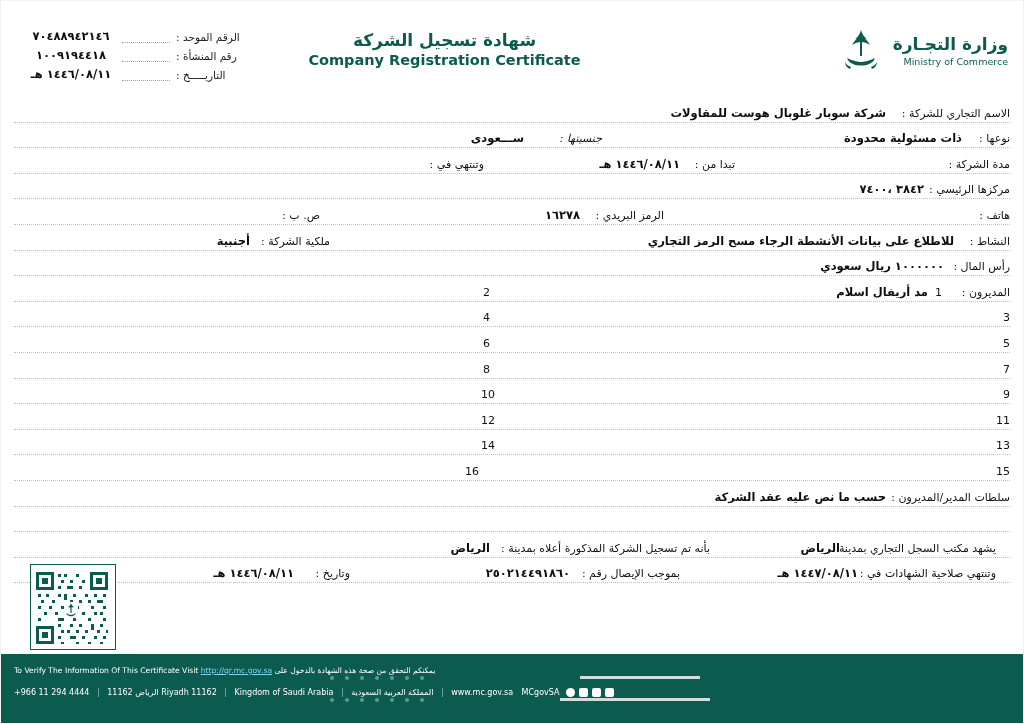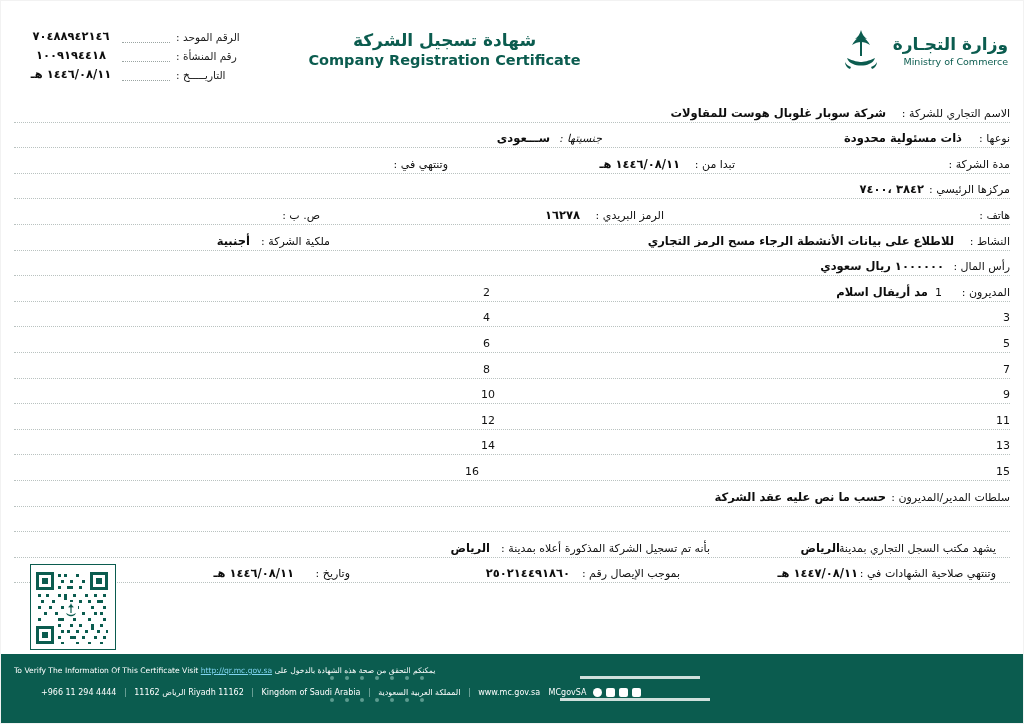--- a/index.html
+++ b/index.html
@@ -34,21 +34,21 @@
   .val{font-weight:bold;font-size:11.5px;color:#0d0d0d;}
   .num{font-size:11px;color:#111;}
 
   
   .footer{position:absolute;left:0;bottom:0;width:1024px;height:70px;background:#0b5c4f;}
   .qr{position:absolute;left:30px;bottom:74px;width:84px;height:84px;background:#fff;border:1px solid #0b5c4f;}
   .qrimg{position:absolute;left:32px;bottom:76px;width:80px;height:80px;}
   .f-line1{position:absolute;left:14px;top:12px;direction:ltr;font-size:7.6px;color:#fff;white-space:nowrap;}
   .f-line1 a{color:#7fd4f0;text-decoration:underline;}
   .f-line1 .ar{color:#fff;}
-  .f-line2{position:absolute;left:14px;top:34px;direction:ltr;font-size:8px;color:#fff;white-space:nowrap;margin-left:27px;}
+  .f-line2{position:absolute;left:14px;top:34px;direction:ltr;font-size:8px;color:#fff;white-space:nowrap;}
   .f-line2 .sep{color:#8fb9b1;margin:0 5px;}
   .dotsrow{position:absolute;top:22px;left:330px;display:flex;gap:11px;}
   .dotsrow span{width:4px;height:4px;border-radius:50%;background:#5d9b8f;display:block;}
   .dotsrow2{position:absolute;top:44px;left:330px;display:flex;gap:11px;}
   .dotsrow2 span{width:4px;height:4px;border-radius:50%;background:#5d9b8f;display:block;}
   .bar1{position:absolute;top:22px;left:580px;width:120px;height:3px;background:#cfe0dc;}
   .bar2{position:absolute;top:44px;left:560px;width:150px;height:3px;background:#cfe0dc;}
   .soc{display:inline-flex;gap:4px;align-items:center;vertical-align:-2px;margin:0 4px;}
   .soc i{display:inline-block;width:9px;height:9px;background:#fff;border-radius:2px;}
   .soc i.circle{border-radius:50%;}
@@ -109,29 +109,29 @@
       <div class="rule"></div>
       <div class="cell lab" style="right:0;">الاسم التجاري للشركة :</div>
       <div class="cell val" style="right:124px;">شركة سوبار غلوبال هوست  للمقاولات</div>
     </div>
 
     <div class="line">
       <div class="rule"></div>
       <div class="cell lab" style="right:0;">نوعها :</div>
       <div class="cell val" style="right:48px;">ذات مسئولية محدودة</div>
       <div class="cell lab" style="right:408px;font-style:italic;">جنسيتها :</div>
-      <div class="cell val" style="right:460px;">ســـعودى</div>
+      <div class="cell val" style="right:486px;">ســـعودى</div>
     </div>
 
     <div class="line">
       <div class="rule"></div>
       <div class="cell lab" style="right:0;">مدة الشركة :</div>
       <div class="cell lab" style="right:275px;">تبدا من :</div>
       <div class="cell val" style="right:330px;">١٤٤٦/٠٨/١١ هـ</div>
-      <div class="cell lab" style="right:562px;margin-left:24px;">وتنتهي في :</div>
+      <div class="cell lab" style="right:526px;margin-left:24px;">وتنتهي في :</div>
       <div class="cell val" style="right:610px;"></div>
     </div>
 
     <div class="line">
       <div class="rule"></div>
       <div class="cell lab" style="right:0;">مركزها الرئيسي :</div>
       <div class="cell val" style="right:86px;">٣٨٤٢ ،٧٤٠٠</div>
     </div>
 
     <div class="line">

